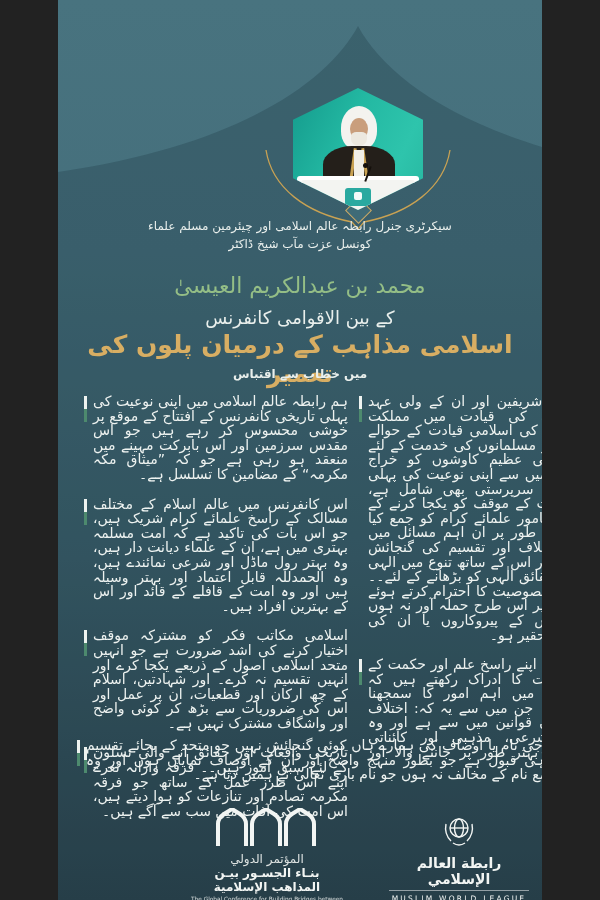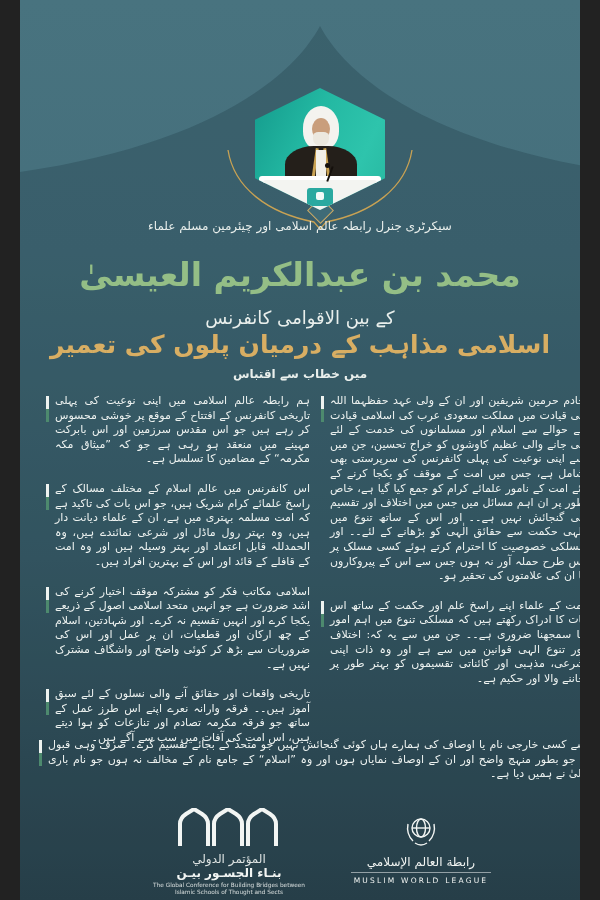--- a/index.html
+++ b/index.html
@@ -2,21 +2,21 @@
 <html lang="ur" dir="rtl"><head>
 <meta charset="utf-8">
 <style>
   html,body{margin:0;padding:0;}
   body{
     font-family:"DejaVu Sans", sans-serif;
     background:#222;
     display:flex;justify-content:center;
   }
   .poster{
-    position:relative;width:560px;height:900px;overflow:hidden;
+    position:relative;width:484px;height:900px;overflow:hidden;
     background:linear-gradient(180deg,#48737f 0%,#456f7c 28%,#3c616d 62%,#2e4751 100%);
     direction:rtl;
   }
   .layer{position:absolute;left:0;top:0;width:600px;height:900px;pointer-events:none;}
   
   .dome-path{fill:rgba(10,30,40,0.20);}
   
   .hex{
     position:absolute;left:235px;top:88px;width:130px;height:122px;z-index:3;
     clip-path:polygon(50% 0%,100% 26%,100% 74%,50% 100%,0% 74%,0% 26%);
@@ -39,46 +39,46 @@
   
   .gold{stroke:#c9a253;fill:none;stroke-width:1.3;}
   .diamond{
     position:absolute;left:291px;top:201px;width:17px;height:17px;z-index:2;
     background:#3f6b77;border:1.5px solid #cfa963;transform:rotate(45deg);
   }
   
   .h-line{position:absolute;width:100%;text-align:center;color:#e9efec;z-index:5;}
   .pre1{top:219px;font-size:12px;}
   .pre2{top:237px;font-size:12px;}
-  .name{top:255px;font-size:33px;font-weight:bold;color:#94be86;}
+  .name{top:273px;font-size:22px;font-weight:normal;color:#94be86;}
   .sub1{top:307px;font-size:18px;}
   .conf{top:330px;font-size:25px;font-weight:bold;color:#d8ae63;margin-left:12px;}
   .sub2{top:367px;font-size:12px;font-weight:bold;}
   
   .cols{
     position:absolute;left:35px;top:394px;width:530px;z-index:5;
     display:flex;gap:20px;direction:rtl;
   }
   .col{width:255px;display:flex;flex-direction:column;gap:15px;}
-  .para{position:relative;margin:0;color:#edf2f0;font-size:11px;line-height:14.6px;text-align:justify;direction:rtl;}
+  .para{position:relative;margin:0;color:#edf2f0;font-size:14px;line-height:14.6px;text-align:justify;direction:rtl;}
   .para p{margin:0;}
   .pbar{
     position:absolute;left:-9px;top:2px;width:3px;height:26px;
     background:linear-gradient(180deg,#eef3f0 0%,#eef3f0 50%,#4d8a6e 50%,#4d8a6e 100%);
   }
   .wide{position:absolute;left:28px;top:738px;width:545px;z-index:5;}
   
   .footer{position:absolute;left:0;top:808px;width:600px;z-index:5;display:flex;justify-content:center;gap:42px;direction:ltr;}
   .logo{color:#f2f5f3;text-align:center;}
   .conf-logo{width:160px;}
   .conf-logo .ar-small{font-size:12px;opacity:.9;margin-top:2px;}
   .conf-logo .ar-bold{font-size:12px;font-weight:bold;line-height:14px;}
   .conf-logo .en{font-size:5.8px;opacity:.85;line-height:7px;margin-top:2px;}
   .mwl-logo{width:140px;padding-top:6px;}
-  .mwl-logo .ar{font-size:12px;font-weight:normal;margin-top:3px;}
+  .mwl-logo .ar{font-size:14px;font-weight:bold;margin-top:3px;}
   .mwl-logo .en{font-size:7.5px;letter-spacing:2.2px;margin-top:3px;border-top:1px solid rgba(255,255,255,.5);padding-top:3px;}
 </style>
 </head>
 <body>
 
 <div class="poster">
 
   <svg class="layer" viewBox="0 0 600 900" aria-hidden="true">
     <path class="dome-path" d="M300,26 C330,82 420,146 600,172 L600,900 L0,900 L0,172 C180,146 270,82 300,26 Z"></path>
   </svg>
@@ -99,20 +99,21 @@
     <span class="thobe"></span>
     <span class="podium-lip"></span>
     <span class="podium"></span>
     <span class="podium-logo"></span>
     <span class="podium-glyph"></span>
     <span class="mic"></span>
     <span class="mic-head"></span>
   </div>
 
   <div class="h-line pre1">سیکرٹری جنرل رابطہ عالم اسلامی اور چیئرمین مسلم علماء</div>
+  <div class="h-line pre2">کونسل عزت مآب شیخ ڈاکٹر</div>
   <div class="h-line name">محمد بن عبدالکریم العیسیٰ</div>
   <div class="h-line sub1">کے بین الاقوامی کانفرنس</div>
   <div class="h-line conf">اسلامی مذاہب کے درمیان پلوں کی تعمیر</div>
   <div class="h-line sub2">میں خطاب سے اقتباس</div>
 
   <div class="cols">
     <div class="col">
       <div class="para">
         <span class="pbar"></span>
         <p>خادم حرمین شریفین اور ان کے ولی عہد حفظہما اللہ کی قیادت میں مملکت سعودی عرب کی اسلامی قیادت کے حوالے سے اسلام اور مسلمانوں کی خدمت کے لئے کی جانے والی عظیم کاوشوں کو خراج تحسین، جن میں سے اپنی نوعیت کی پہلی کانفرنس کی سرپرستی بھی شامل ہے، جس میں امت کے موقف کو یکجا کرنے کے لئے امت کے نامور علمائے کرام کو جمع کیا گیا ہے، خاص طور پر ان اہم مسائل میں جس میں اختلاف اور تقسیم کی گنجائش نہیں ہے۔۔ اور اس کے ساتھ تنوع میں الہی حکمت سے حقائق الٰہی کو بڑھانے کے لئے۔۔ اور مسلکی خصوصیت کا احترام کرتے ہوئے کسی مسلک پر اس طرح حملہ آور نہ ہوں جس سے اس کے پیروکاروں یا ان کی علامتوں کی تحقیر ہو۔</p>
@@ -152,20 +153,21 @@
     <div class="logo conf-logo">
       <svg width="104" height="38" viewBox="0 0 104 38" aria-hidden="true">
         <g fill="none" stroke="#f2f5f3" stroke-width="4">
           <path d="M3,38 L3,16 Q3,10 9,6 L17,1 L25,6 Q31,10 31,16 L31,38"></path>
           <path d="M37,38 L37,16 Q37,10 43,6 L51,1 L59,6 Q65,10 65,16 L65,38"></path>
           <path d="M71,38 L71,16 Q71,10 77,6 L85,1 L93,6 Q99,10 99,16 L99,38"></path>
         </g>
       </svg>
       <div class="ar-small" dir="rtl">المؤتمر الدولي</div>
       <div class="ar-bold" dir="rtl">بنـاء الجسـور بيـن</div>
+      <div class="ar-bold" dir="rtl">المذاهب الإسلامية</div>
       <div class="en">The Global Conference for Building Bridges between Islamic Schools of Thought and Sects</div>
     </div>
 
     <div class="logo mwl-logo">
       <svg width="36" height="34" viewBox="0 0 36 34" aria-hidden="true">
         <g fill="none" stroke="#f2f5f3" stroke-width="1.4">
           <circle cx="18" cy="14" r="9"></circle>
           <ellipse cx="18" cy="14" rx="4.5" ry="9"></ellipse>
           <line x1="9" y1="14" x2="27" y2="14"></line>
           <path d="M5,10 Q3,20 10,27 M31,10 Q33,20 26,27"></path>

